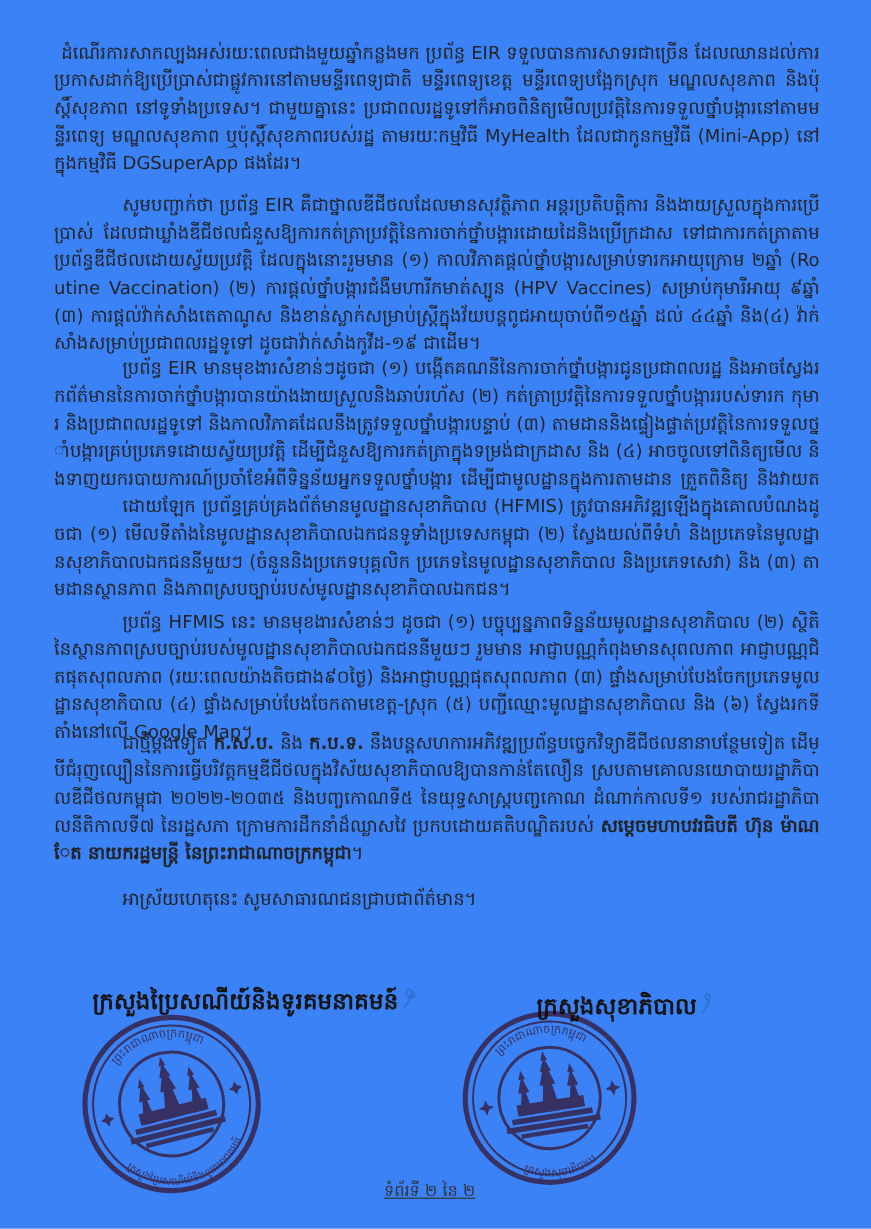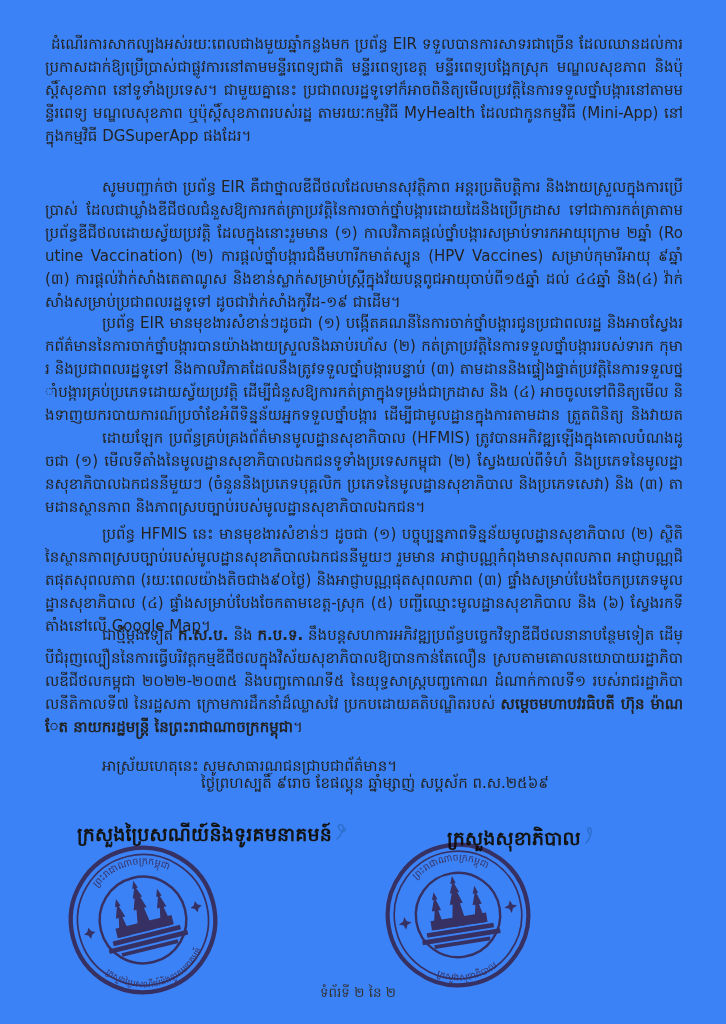--- a/index.html
+++ b/index.html
@@ -7,38 +7,38 @@
     position:relative;width:726px;height:1024px;overflow:hidden;
     background:#3b82f6;
     font-family:"DejaVu Sans", sans-serif;
     color:#222;
   }
   .para{
     position:absolute;left:45px;width:638px;margin:0;
     font-size:15px;line-height:23px;text-align:justify;
     word-break:break-all;overflow:hidden;color:#232323;
   }
-  .indent{text-indent:57px;margin-top:16px;}
+  .indent{text-indent:57px;}
   .small-indent{text-indent:6px;}
   .date-block{
     position:absolute;top:772px;left:120px;width:510px;
     text-align:center;font-size:15px;line-height:23px;color:#232323;
   }
   .sig-label{
     position:absolute;font-weight:bold;font-size:19px;color:#141414;
     letter-spacing:.2px;white-space:nowrap;z-index:1;
   }
   .sig-mark{display:inline-block;vertical-align:top;margin-left:2px;}
   .stamp{
     position:absolute;z-index:2;opacity:.82;mix-blend-mode:multiply;
   }
   .stamp svg{display:block;width:100%;height:100%;}
   .footer-page{
     position:absolute;top:984px;left:283px;width:150px;text-align:center;
-    font-size:13.5px;color:#333;
+    font-size:13.5px;color:#333;text-decoration:underline;
   }
   b{font-weight:bold;}
 </style>
 </head>
 <body>
 
 <div class="page">
 
   <p class="para small-indent" style="top:33px;max-height:116px;">ដំណើរការសាកល្បងអស់រយៈពេលជាងមួយឆ្នាំកន្លងមក ប្រព័ន្ធ EIR ទទួលបានការសាទរជាច្រើន ដែលឈានដល់ការប្រកាសដាក់ឱ្យប្រើប្រាស់ជាផ្លូវការនៅតាមមន្ទីរពេទ្យជាតិ មន្ទីរពេទ្យខេត្ត មន្ទីរពេទ្យបង្អែកស្រុក មណ្ឌលសុខភាព និងប៉ុស្តិ៍សុខភាព នៅទូទាំងប្រទេស។ ជាមួយគ្នានេះ ប្រជាពលរដ្ឋទូទៅក៏អាចពិនិត្យមើលប្រវត្តិនៃការទទួលថ្នាំបង្ការនៅតាមមន្ទីរពេទ្យ មណ្ឌលសុខភាព ឬប៉ុស្តិ៍សុខភាពរបស់រដ្ឋ តាមរយៈកម្មវិធី MyHealth ដែលជាកូនកម្មវិធី (Mini-App) នៅក្នុងកម្មវិធី DGSuperApp ផងដែរ។</p>
 
@@ -50,21 +50,20 @@
 
   <p class="para indent" style="top:507px;max-height:116px;">ប្រព័ន្ធ HFMIS នេះ មានមុខងារសំខាន់ៗ ដូចជា (១) បច្ចុប្បន្នភាពទិន្នន័យមូលដ្ឋានសុខាភិបាល (២) ស្ថិតិនៃស្ថានភាពស្របច្បាប់របស់មូលដ្ឋានសុខាភិបាលឯកជននីមួយៗ រួមមាន អាជ្ញាបណ្ណកំពុងមានសុពលភាព អាជ្ញាបណ្ណជិតផុតសុពលភាព (រយៈពេលយ៉ាងតិចជាង៩០ថ្ងៃ) និងអាជ្ញាបណ្ណផុតសុពលភាព (៣) ផ្ទាំងសម្រាប់បែងចែកប្រភេទមូលដ្ឋានសុខាភិបាល (៤) ផ្ទាំងសម្រាប់បែងចែកតាមខេត្ត-ស្រុក (៥) បញ្ជីឈ្មោះមូលដ្ឋានសុខាភិបាល និង (៦) ស្វែងរកទីតាំងនៅលើ Google Map។</p>
 
   <p class="para indent" style="top:608px;max-height:116px;">
     <span>ជាថ្មីម្តងទៀត </span><b>ក.ស.ប.</b><span> និង </span><b>ក.ប.ទ.</b><span> នឹងបន្តសហការអភិវឌ្ឍប្រព័ន្ធបច្ចេកវិទ្យាឌីជីថលនានាបន្ថែមទៀត ដើម្បីជំរុញល្បឿននៃការធ្វើបរិវត្តកម្មឌីជីថលក្នុងវិស័យសុខាភិបាលឱ្យបានកាន់តែលឿន ស្របតាមគោលនយោបាយរដ្ឋាភិបាលឌីជីថលកម្ពុជា ២០២២-២០៣៥ និងបញ្ចកោណទី៥ នៃយុទ្ធសាស្ត្របញ្ចកោណ ដំណាក់កាលទី១ របស់រាជរដ្ឋាភិបាលនីតិកាលទី៧ នៃរដ្ឋសភា ក្រោមការដឹកនាំដ៏ឈ្លាសវៃ ប្រកបដោយគតិបណ្ឌិតរបស់ </span><b>សម្តេចមហាបវរធិបតី ហ៊ុន ម៉ាណែត នាយករដ្ឋមន្ត្រី នៃព្រះរាជាណាចក្រកម្ពុជា</b><span>។</span>
   </p>
 
   <p class="para indent" style="top:739px;max-height:24px;font-family:Liberation Serif, serif;">អាស្រ័យហេតុនេះ សូមសាធារណជនជ្រាបជាព័ត៌មាន។</p>
 
   <div class="date-block">
-    <div>ថ្ងៃព្រហស្បតិ៍ ៩រោច ខែផល្គុន ឆ្នាំម្សាញ់ សប្តស័ក ព.ស.២៥៦៩</div>
   </div>
 
   <div class="sig-label" style="top:822px;left:77px;">
     <span>ក្រសួងប្រៃសណីយ៍និងទូរគមនាគមន៍</span><span class="sig-mark"><svg width="13" height="19" viewBox="0 0 13 19">
           <path d="M3,17 C8,12 11,5 8,3 C5,1 3,5 6,8 C9,11 12,9 11,6" fill="none" stroke="#2f6fd0" stroke-width="1.6" stroke-linecap="round"></path>
         </svg></span>
   </div>
 
   <div class="sig-label" style="top:826px;left:447px;">
     <span>ក្រសួងសុខាភិបាល</span><span class="sig-mark"><svg width="13" height="19" viewBox="0 0 13 19">

